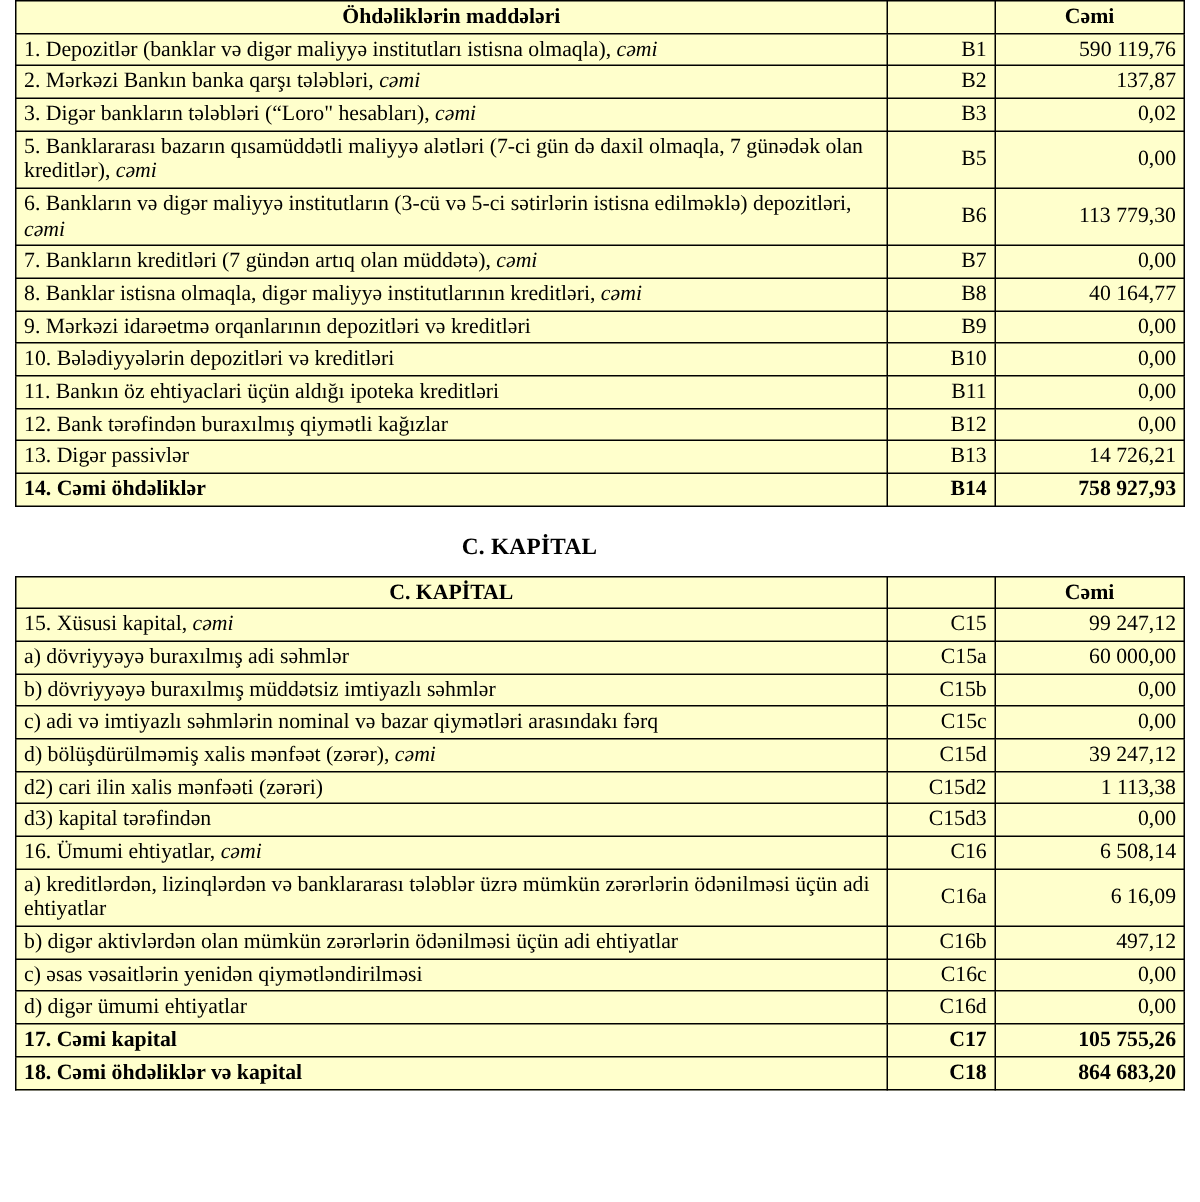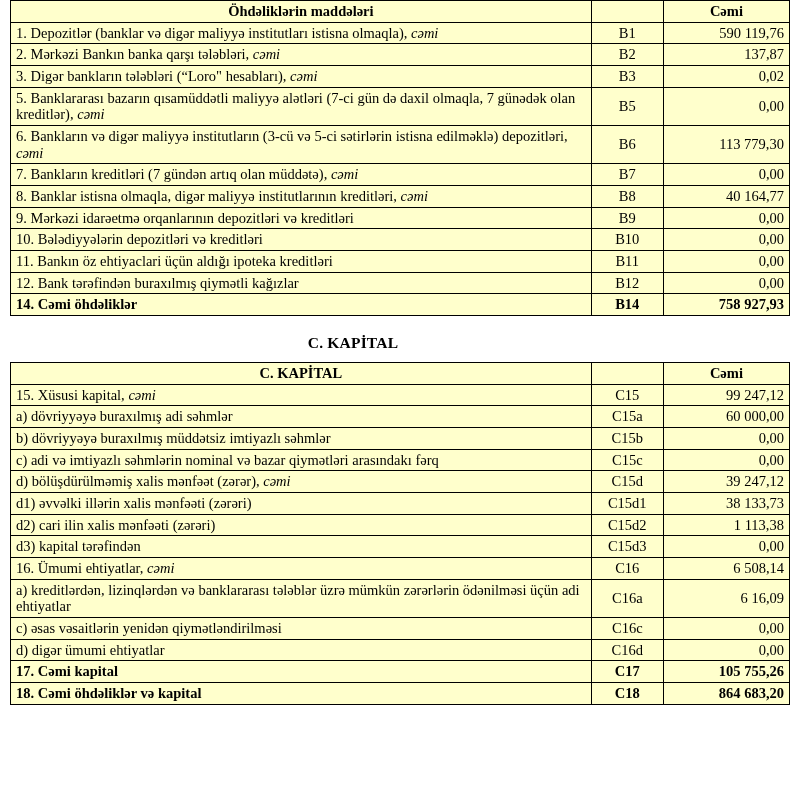--- a/index.html
+++ b/index.html
@@ -35,21 +35,21 @@
   col.c-label { width: 580px; }
   col.c-code  { width: 72px; }
   col.c-total { width: 126px; }
 
   .hdr {
     text-align: center;
     font-weight: bold;
     font-size: 14.5px;
   }
   .label { text-align: left; margin-top: 21px; }
-  .code  { text-align: center; }
+  .code  { text-align: right; }
   .total { text-align: right; padding-right: 7px; margin-left: 34px; }
   .bold  { font-weight: bold; }
   .ital  { font-style: italic; }
   .indent1 { padding-left: 22px; }
   .indent2 { padding-left: 40px; }
   .section-title {
     text-align: center;
     font-weight: bold;
     font-size: 15.5px;
     margin: 18px 0 10px 0;
@@ -126,20 +126,25 @@
             <td class="label">11. Bankın öz ehtiyaclari üçün aldığı ipoteka kreditləri</td>
             <td class="code">B11</td>
             <td class="total">0,00</td>
           </tr>
           <tr>
             <td class="label">12. Bank tərəfindən buraxılmış qiymətli kağızlar</td>
             <td class="code">B12</td>
             <td class="total">0,00</td>
           </tr>
           <tr>
+            <td class="label">13. Digər passivlər</td>
+            <td class="code">B13</td>
+            <td class="total">14 726,21</td>
+          </tr>
+          <tr>
             <td class="label bold">14. Cəmi öhdəliklər</td>
             <td class="code bold">B14</td>
             <td class="total bold">758 927,93</td>
           </tr>
         </tbody>
     </table>
   </div>
 
   <div class="section-title">C. KAPİTAL</div>
 
@@ -177,45 +182,45 @@
             <td class="label indent1">c) adi və imtiyazlı səhmlərin nominal və bazar qiymətləri arasındakı fərq</td>
             <td class="code">C15c</td>
             <td class="total">0,00</td>
           </tr>
           <tr>
             <td class="label indent1">d) bölüşdürülməmiş xalis mənfəət (zərər), <span class="ital">cəmi</span></td>
             <td class="code">C15d</td>
             <td class="total">39 247,12</td>
           </tr>
           <tr>
-            <td class="label indent2">d1) əvvəlki illərin xalis mənfəəti (zərəri)</td>
-            <td class="code">C15d1</td>
-            <td class="total">38 133,73</td>
-          </tr>
-          <tr>
             <td class="label indent2">d2) cari ilin xalis mənfəəti (zərəri)</td>
             <td class="code">C15d2</td>
             <td class="total">1 113,38</td>
           </tr>
           <tr>
             <td class="label indent2">d3) kapital tərəfindən</td>
             <td class="code">C15d3</td>
             <td class="total">0,00</td>
           </tr>
           <tr>
             <td class="label">16. Ümumi ehtiyatlar, <span class="ital">cəmi</span></td>
             <td class="code">C16</td>
             <td class="total">6 508,14</td>
           </tr>
           <tr>
             <td class="label indent1">a) kreditlərdən, lizinqlərdən və banklararası  tələblər üzrə mümkün zərərlərin ödənilməsi üçün adi ehtiyatlar</td>
             <td class="code">C16a</td>
             <td class="total">6 16,09</td>
           </tr>
           <tr>
+            <td class="label indent1">b) digər aktivlərdən olan mümkün zərərlərin ödənilməsi üçün adi ehtiyatlar</td>
+            <td class="code">C16b</td>
+            <td class="total">497,12</td>
+          </tr>
+          <tr>
             <td class="label indent1">c) əsas vəsaitlərin yenidən qiymətləndirilməsi</td>
             <td class="code">C16c</td>
             <td class="total">0,00</td>
           </tr>
           <tr>
             <td class="label indent1">d) digər ümumi ehtiyatlar</td>
             <td class="code">C16d</td>
             <td class="total">0,00</td>
           </tr>
           <tr>

